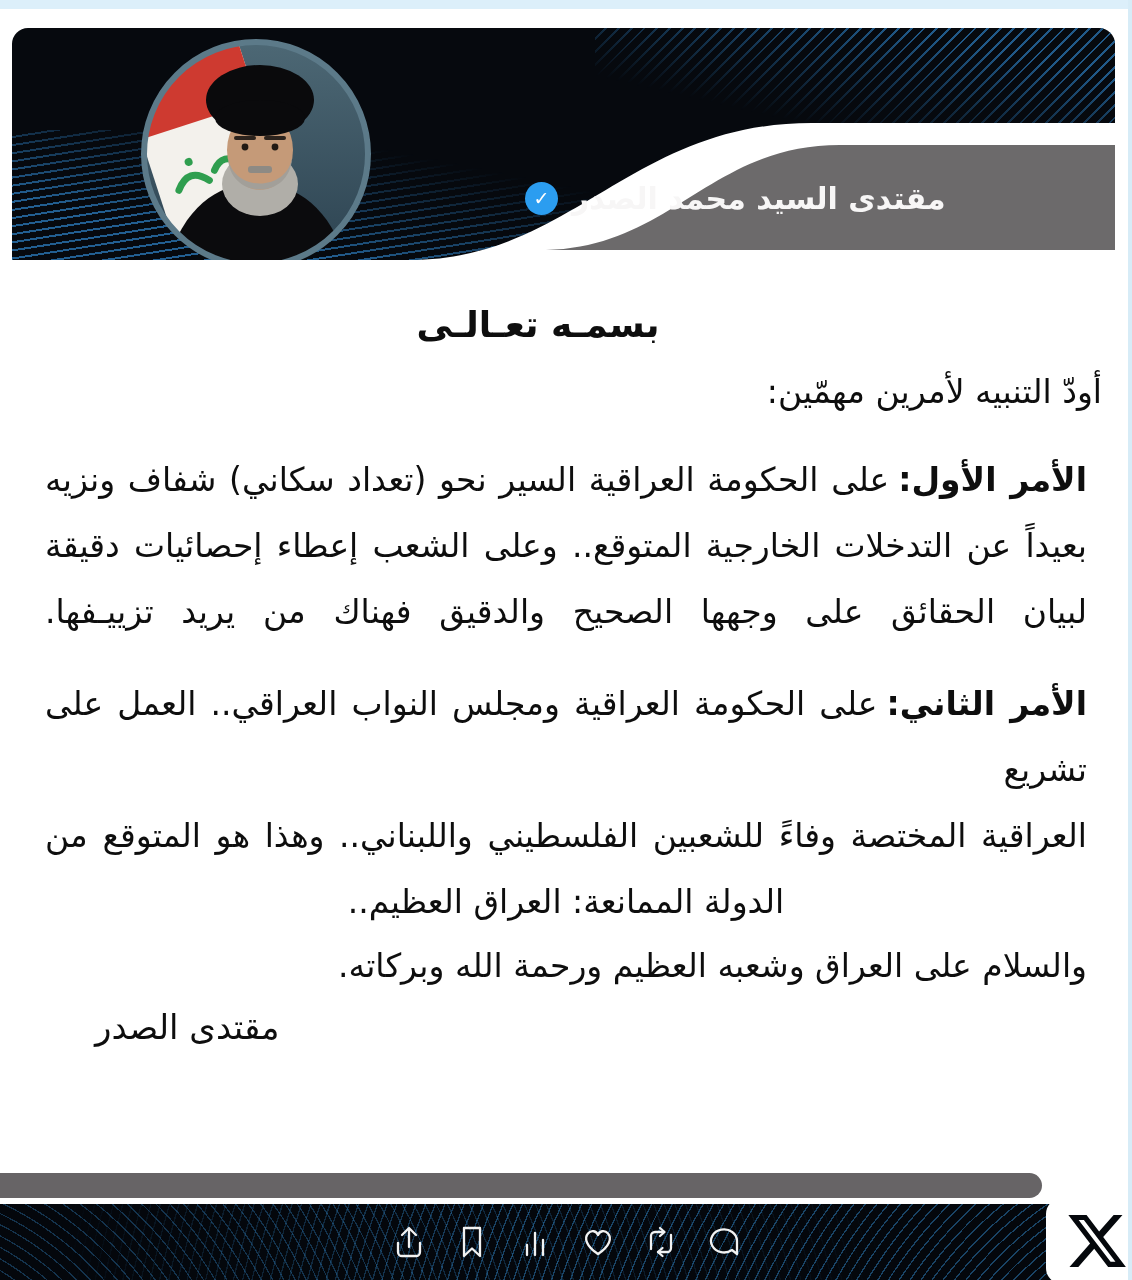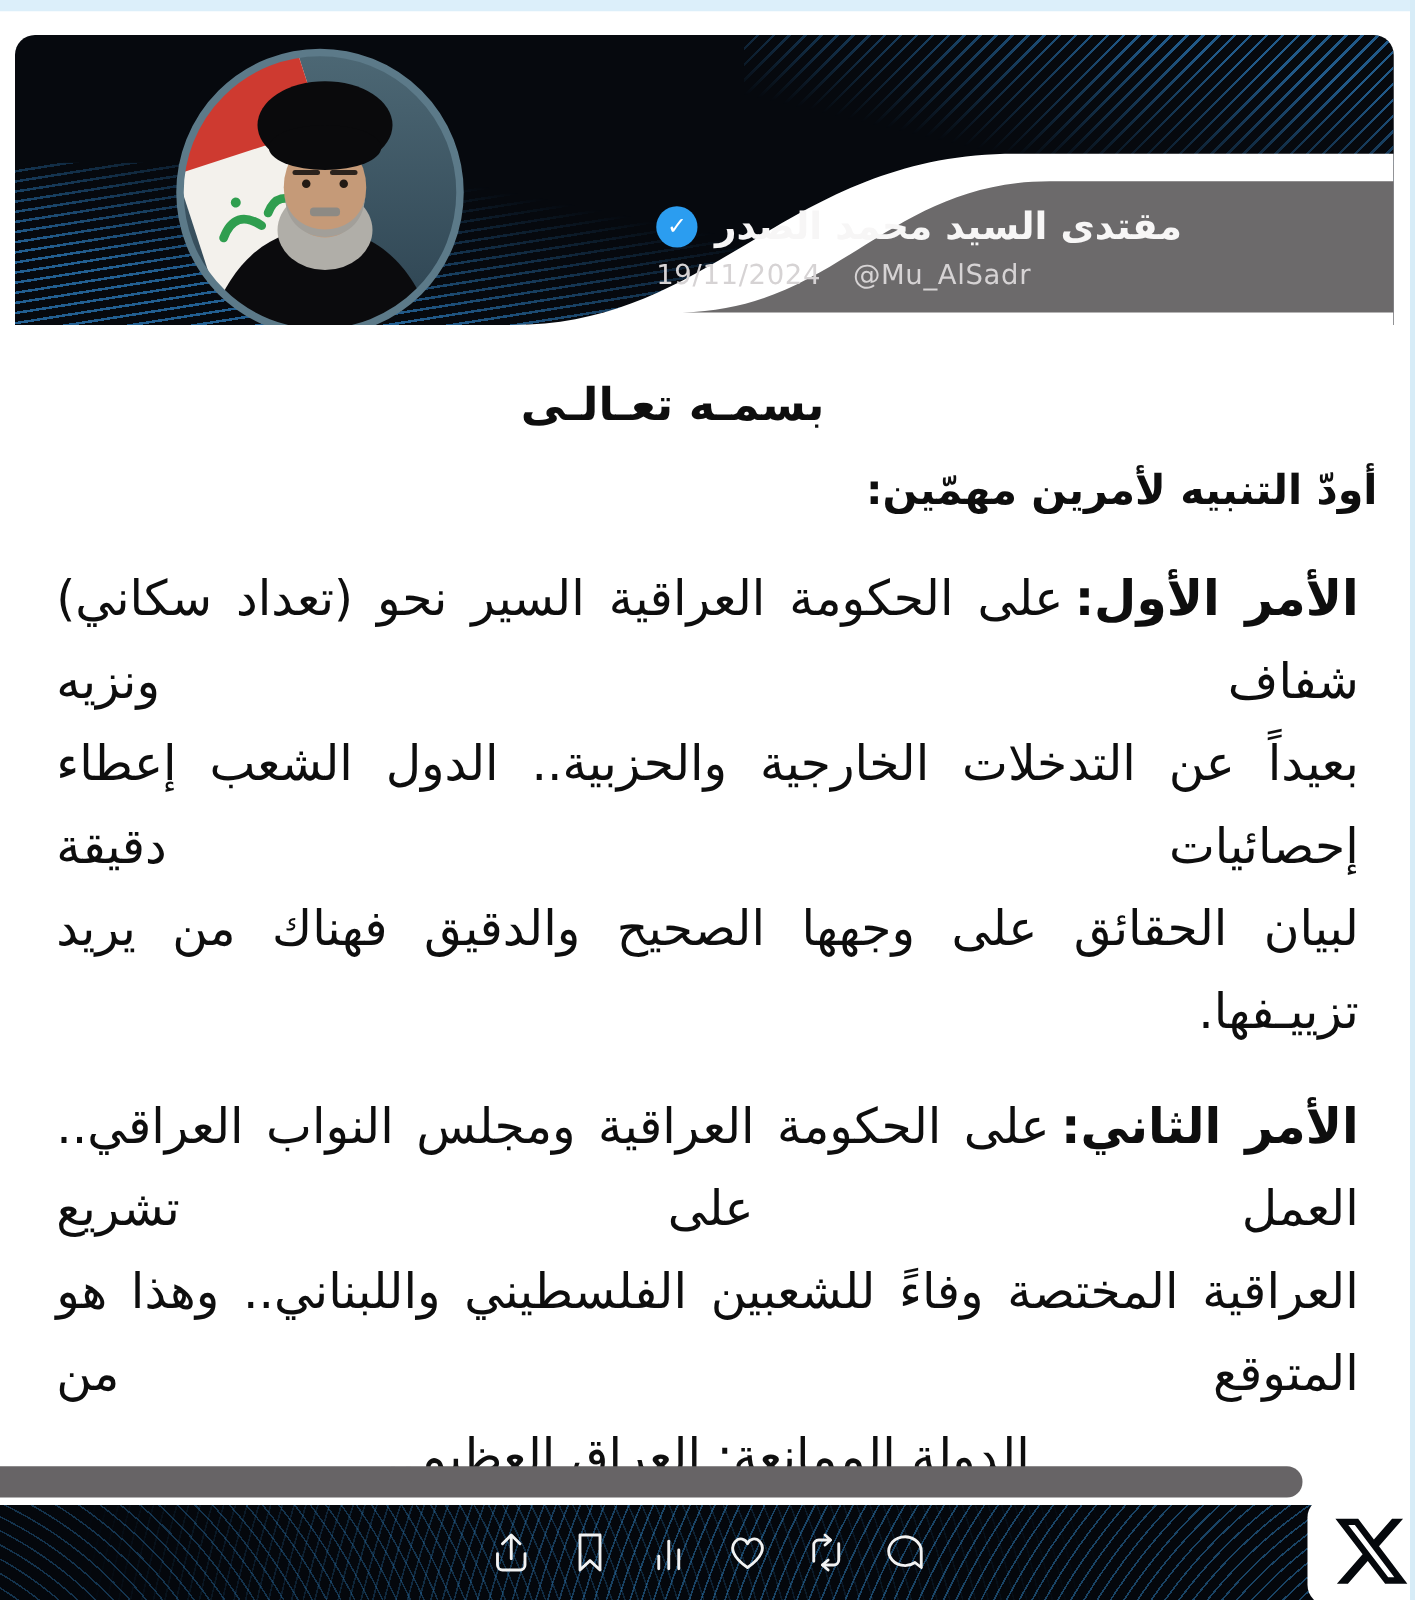--- a/index.html
+++ b/index.html
@@ -42,22 +42,22 @@
     flex:0 0 auto;
   }
   .date-row{margin-top:9px;margin-left:0;margin-right:52px;color:#d6d3d4;font-size:22px;direction:ltr;letter-spacing:.5px;}
   .date-row .handle{margin-left:18px;}
 
   .avatar{position:absolute;left:124px;top:6px;width:240px;height:240px;z-index:6;}
 
   
   .content{position:absolute;left:0;top:262px;width:100%;direction:rtl;color:#0e0e0e;}
   .basmala{margin-top:42px;text-align:center;font-weight:bold;font-size:36px;transform:translateX(-28px);}
-  .intro{margin-top:24px;padding:0 30px 0 45px;text-align:right;font-size:33px;line-height:46px;font-weight:bold;}
-  .para{margin-top:32px;padding:0 45px;font-size:39px;line-height:66px;}
+  .intro{margin-top:24px;padding:0 30px 0 45px;text-align:right;font-size:33px;line-height:46px;}
+  .para{margin-top:32px;padding:0 45px;font-size:33px;line-height:66px;}
   .para.second{margin-top:26px;}
   .jline{text-align:justify;text-align-last:justify;}
   .rline{text-align:center;}
   .lead{font-weight:bold;margin-left:9px;}
   .closing{margin-top:4px;padding:0 45px;font-size:33px;line-height:54px;text-align:right;}
   .signature{margin-top:10px;padding-left:95px;font-size:34px;line-height:48px;text-align:left;direction:rtl;}
 
   
   .divider-band{
     position:absolute;left:0;top:1173px;width:1042px;height:25px;
@@ -101,24 +101,20 @@
 
     <svg class="swoosh" width="1103" height="232" viewBox="0 0 1103 232">
       <path d="M 398 232 C 560 232 618 95 800 95 L 1103 95 L 1103 232 Z" fill="#ffffff"></path>
       <path d="M 534 222 C 660 219 698 117 828 117 L 1103 117 L 1103 222 Z" fill="#6c6a6b"></path>
     </svg>
 
     <div class="banner-text">
       <div class="name-row">
         <span class="display-name">مقتدى السيد محمد الصدر</span>
         <span class="verified">✓</span>
-      </div>
-      <div class="date-row">
-        <span>19/11/2024</span>
-        <span class="handle">@Mu_AlSadr</span>
       </div>
     </div>
 
     <svg class="avatar" viewBox="0 0 240 240">
       <defs>
         <clipPath id="avclip">
             <circle cx="120" cy="120" r="112"></circle>
           </clipPath>
         <linearGradient id="avbg" x1="0" y1="0" x2="0" y2="1">
           <stop offset="0" stop-color="#4d6875"></stop>
@@ -154,21 +150,21 @@
   </div>
 
   <div class="content">
     <div class="basmala">بسمـه تعـالـى</div>
     <div class="intro">أودّ التنبيه لأمرين مهمّين:</div>
 
     <div class="para">
       <div class="jline">
         <b class="lead">الأمر الأول:</b><span>على الحكومة العراقية السير نحو (تعداد سكاني) شفاف ونزيه</span>
       </div>
-      <div class="jline">بعيداً عن التدخلات الخارجية والحزبية.. الدول الشعب إعطاء إحصائيات دقيقة</div>
+      <div class="jline">بعيداً عن التدخلات الخارجية المتوقع.. وعلى الشعب إعطاء إحصائيات دقيقة</div>
       <div class="jline">لبيان الحقائق على وجهها الصحيح والدقيق فهناك من يريد تزييـفها.</div>
     </div>
 
     <div class="para second">
       <div class="jline">
         <b class="lead">الأمر الثاني:</b><span>على الحكومة العراقية ومجلس النواب العراقي.. العمل على تشريع</span>
       </div>
       <div class="jline">العراقية المختصة وفاءً للشعبين الفلسطيني واللبناني.. وهذا هو المتوقع من</div>
       <div class="rline">الدولة الممانعة: العراق العظيم..</div>
     </div>

